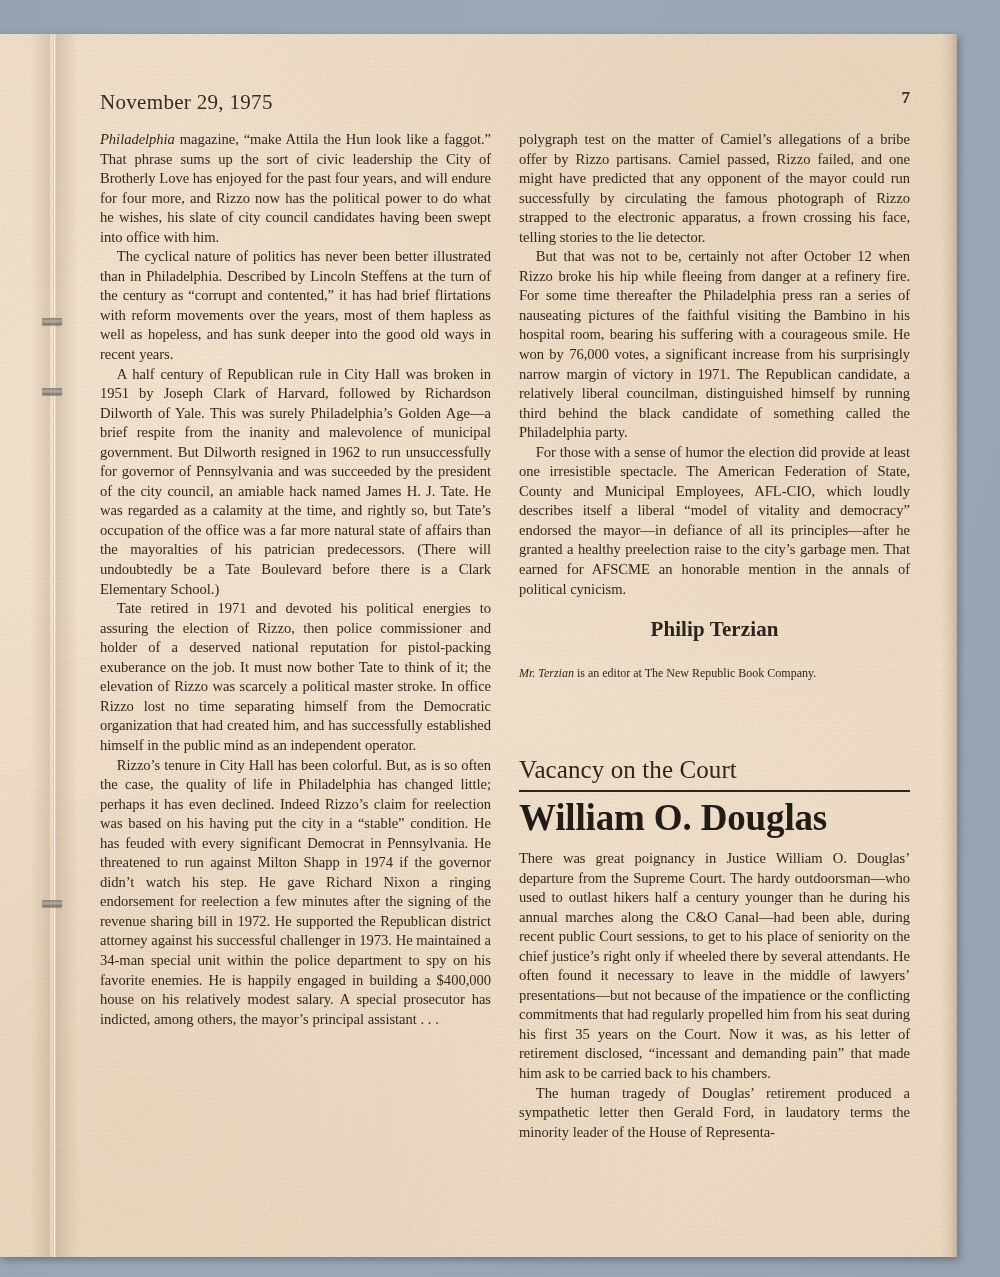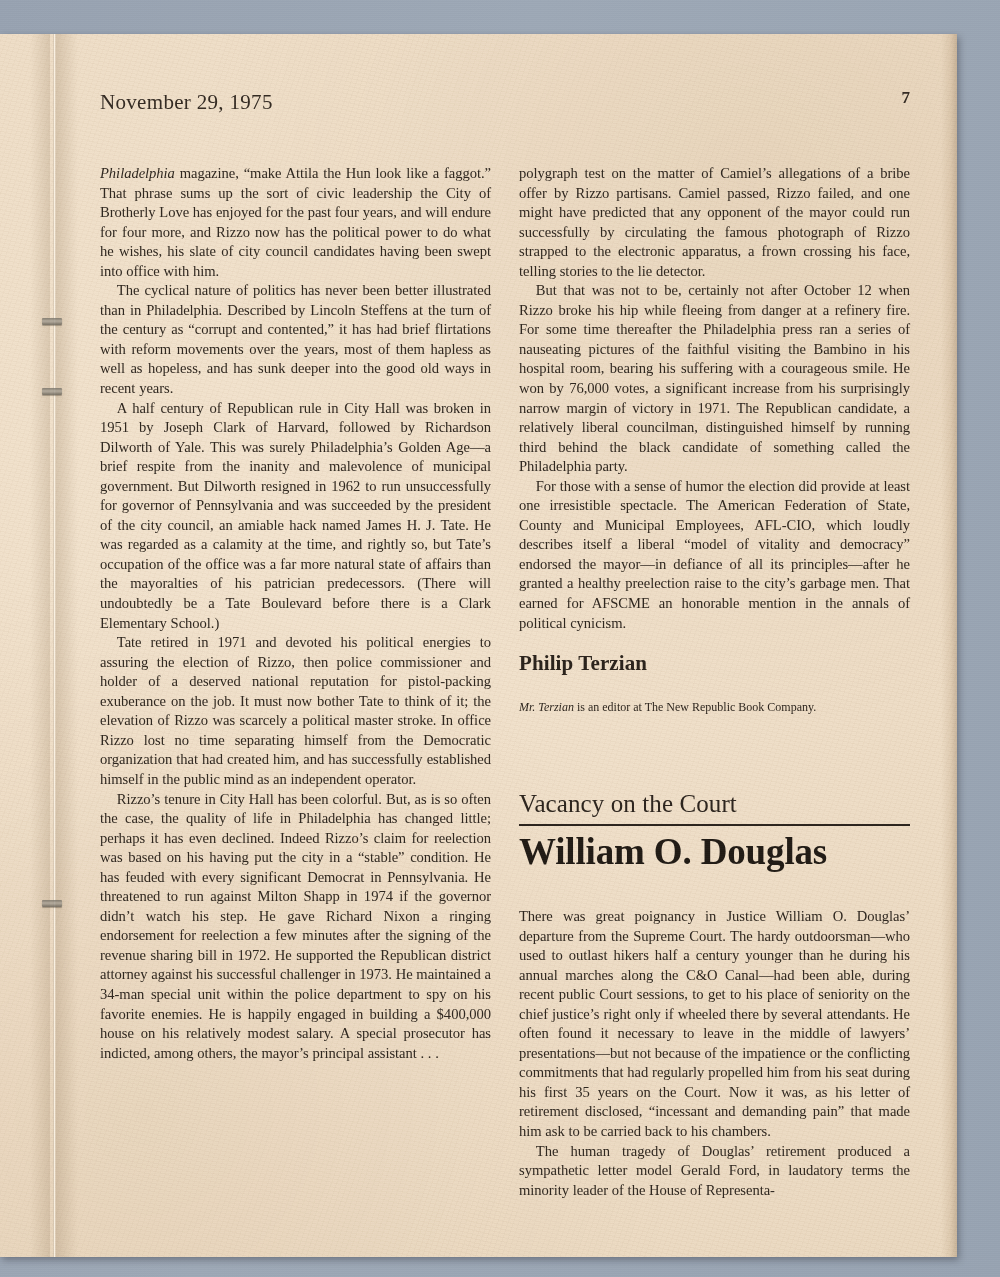--- a/index.html
+++ b/index.html
@@ -157,27 +157,27 @@
   p.body {
     margin: 0;
     font-size: 14.6px;
     line-height: 19.55px;
     text-align: justify;
     color: #2e261e;
     text-indent: 1.15em;
     letter-spacing: -0.003em;
     word-spacing: .01em;
   }
-  p.body.first { text-indent: 0; margin-top: 34px; }
+  p.body.first { text-indent: 0; }
   p.body em { font-style: italic; }
 
   
   p.byline {
     margin: 18px 0 0 0;
-    text-align: left;
+    text-align: center;
     font-size: 21px;
     font-weight: bold;
     color: #2a221b;
     letter-spacing: .005em;
   }
   p.bionote {
     margin: 22px 0 0 0;
     font-size: 12px;
     line-height: 19.55px;
     text-align: justify;
@@ -256,21 +256,21 @@
           <p class="bionote"><em>Mr. Terzian</em><span> is an editor at The New Republic Book Company.</span></p>
 
           <div class="article-head">
             <div class="kicker">Vacancy on the Court</div>
             <div class="headrule"></div>
             <div class="headline">William O. Douglas</div>
           </div>
 
           <p class="body first">There was great poignancy in Justice William O. Douglas’ departure from the Supreme Court. The hardy outdoorsman—who used to outlast hikers half a century younger than he during his annual marches along the C&amp;O Canal—had been able, during recent public Court sessions, to get to his place of seniority on the chief justice’s right only if wheeled there by several attendants. He often found it necessary to leave in the middle of lawyers’ presentations—but not because of the impatience or the conflicting commitments that had regularly propelled him from his seat during his first 35 years on the Court. Now it was, as his letter of retirement disclosed, “incessant and demanding pain” that made him ask to be carried back to his chambers.</p>
 
-          <p class="body">The human tragedy of Douglas’ retirement produced a sympathetic letter model Gerald Ford, in laudatory terms the minority leader of the House of Representa-</p>
+          <p class="body">The human tragedy of Douglas’ retirement produced a sympathetic letter then Gerald Ford, in laudatory terms the minority leader of the House of Representa-</p>
         </div>
 
       </div>
     </div>
   </div>
 
   <div id="gutter">
     <div class="shadow-l"></div>
     <div class="crease"></div>
     <div class="shadow-r"></div>

